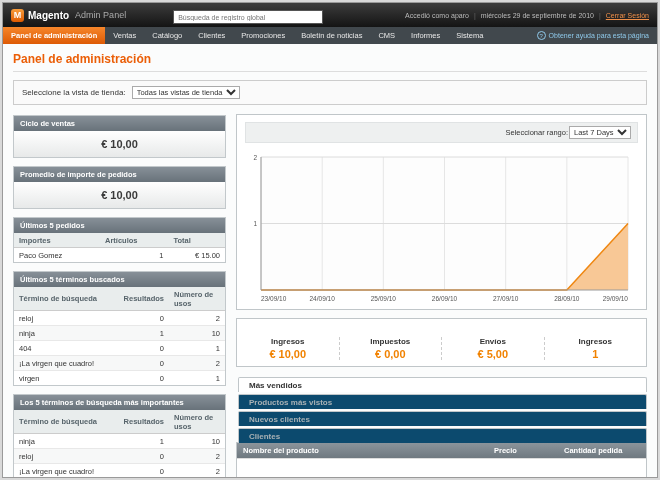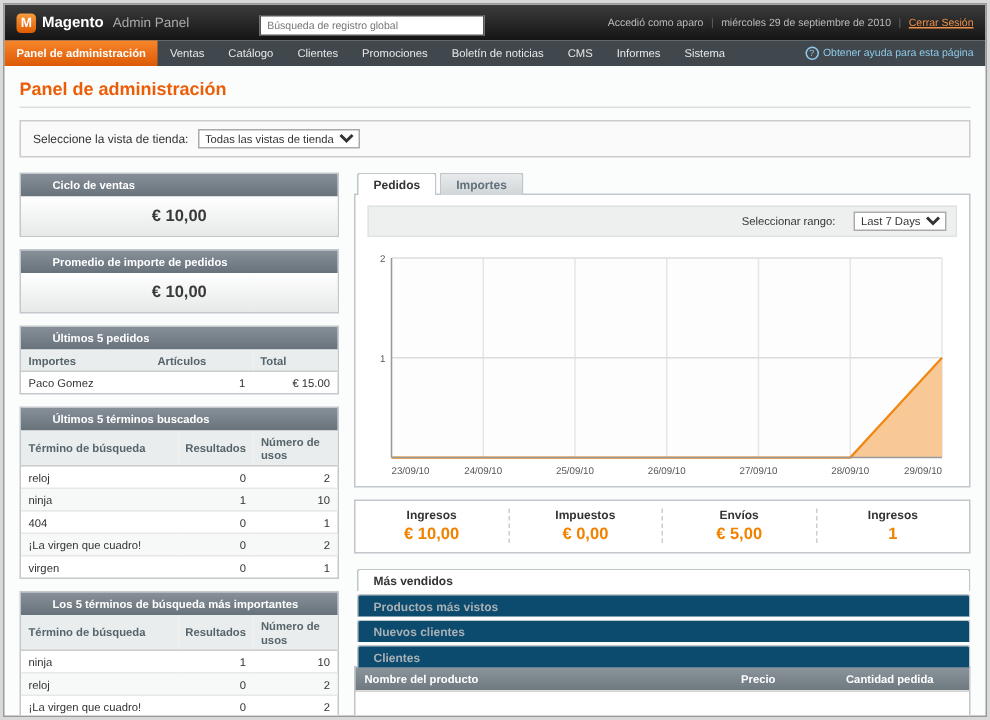--- a/index.html
+++ b/index.html
@@ -30,43 +30,43 @@
   .page-title { color:#eb5e07; font-size:12px; font-weight:bold; }
   .rule { border-top:1px solid #ddd; margin:5px 0 8px; }
   .store-box { border:1px solid #ccc; background:#fafafa; padding:5px 8px; font-size:8px; color:#333; display:flex; align-items:center; gap:6px; margin-bottom:10px; }
   select { font-size:7.5px; font-family:"Liberation Sans",sans-serif; border:1px solid #aaa; background:#fff; color:#333; }
 
   .cols { display:flex; gap:10px; }
   .left { width:213px; flex:none; }
   .right { flex:1; min-width:0; }
 
   .panel { border:1px solid #c2c8cb; margin-bottom:8px; background:#fff; }
-  .p-head { background:linear-gradient(#879098,#68727a); color:#fff; font-size:7.5px; font-weight:bold; padding:3px 21px; }
+  .p-head { background:linear-gradient(#879098,#68727a); color:#fff; font-size:7.5px; font-weight:bold; padding:3px 6px; }
   .p-val { background:linear-gradient(#ffffff,#e7e9e9); text-align:center; font-size:11px; font-weight:bold; color:#3a3a3a; padding:7px 0; }
 
   table { width:100%; border-collapse:collapse; font-size:7.5px; }
   .mini th { background:#e9eded; color:#57646b; font-weight:bold; text-align:left; padding:2.5px 5px; border-bottom:1px solid #ccc; }
   .mini td { padding:2.5px 5px; border-top:1px solid #e8e8e8; color:#333; }
   .mini tbody tr:nth-child(even) { background:#f7f8f8; }
   .num { text-align:right; }
   .c-res { width:44px;margin-top:39px; }
   .c-use { width:56px;margin-left:23px; }
 
   
   .tabs { display:flex; gap:2px; position:relative; z-index:2; padding-left:2px; }
   .tab { font-size:8px; font-weight:bold; padding:3px 10px 2px; border:1px solid #c0c6c9; border-bottom:none; border-radius:2px 2px 0 0; background:linear-gradient(#e8ebec,#d0d5d7); color:#61707a; cursor:pointer; }
   .tab.active { background:#fff; color:#333; }
   .tab.dim { color:#a8b1b5; background:#0c4a6e; }
   .tab-panel { border:1px solid #c0c6c9; background:#fff; margin-top:-1px; }
 
   .chart-inner { padding:7px 8px 4px; }
-  .range-bar { background:#eef0f0; border:1px solid #e0e3e4; padding:3px 6px; display:flex; justify-content:flex-end; align-items:center; gap:12px; font-size:7.5px; color:#333; margin-bottom:4px; }
+  .range-bar { background:#eef0f0; border:1px solid #e0e3e4; padding:3px 6px; display:flex; justify-content:flex-end; align-items:center; gap:1px; font-size:7.5px; color:#333; margin-bottom:4px; }
   #orders-chart { width:100%; height:158px; }
 
-  .stats { border:1px solid #c0c6c9; background:#fff; display:flex; margin-top:8px; padding:5px 0 6px; }
+  .stats { border:1px solid #c0c6c9; background:#fff; display:flex; margin-top:8px; padding:18px 0 6px; }
   .stat { flex:1; text-align:center; border-left:1px dashed #ccc; }
   .stat:first-child { border-left:none; }
   .stat .lbl { font-size:8px; font-weight:bold; color:#333; }
   .stat .val { font-size:11px; font-weight:bold; color:#f18200; margin-top:2px; }
 
   .bottom-tabs { margin-top:10px;flex-direction:column; }
   .grid th { background:linear-gradient(#8b949b,#6f7980); color:#fff; font-size:7.5px; font-weight:bold; text-align:left; padding:3px 6px; }
   .grid .c-price { width:70px; }
   .grid .c-qty { width:88px; }
   .grid td.empty { text-align:center; font-size:8px; color:#444; padding:17px 0 20px; border-top:1px solid #ddd; }
@@ -223,24 +223,20 @@
               </tr>
 
             </tbody>
           </table>
         </div>
 
       </div>
 
       <div class="right">
 
-        <div class="tabs">
-          <span class="tab active">Pedidos</span>
-          <span class="tab">Importes</span>
-        </div>
         <div class="tab-panel">
           <div class="chart-inner">
             <div class="range-bar">
               <span>Seleccionar rango:</span>
               <select>
                 <option>Last 7 Days</option>
               </select>
             </div>
             <div id="orders-chart"><svg width="393" height="158">
                   <rect x="16" y="10" width="367" height="133" fill="#fdfdfd"></rect>

